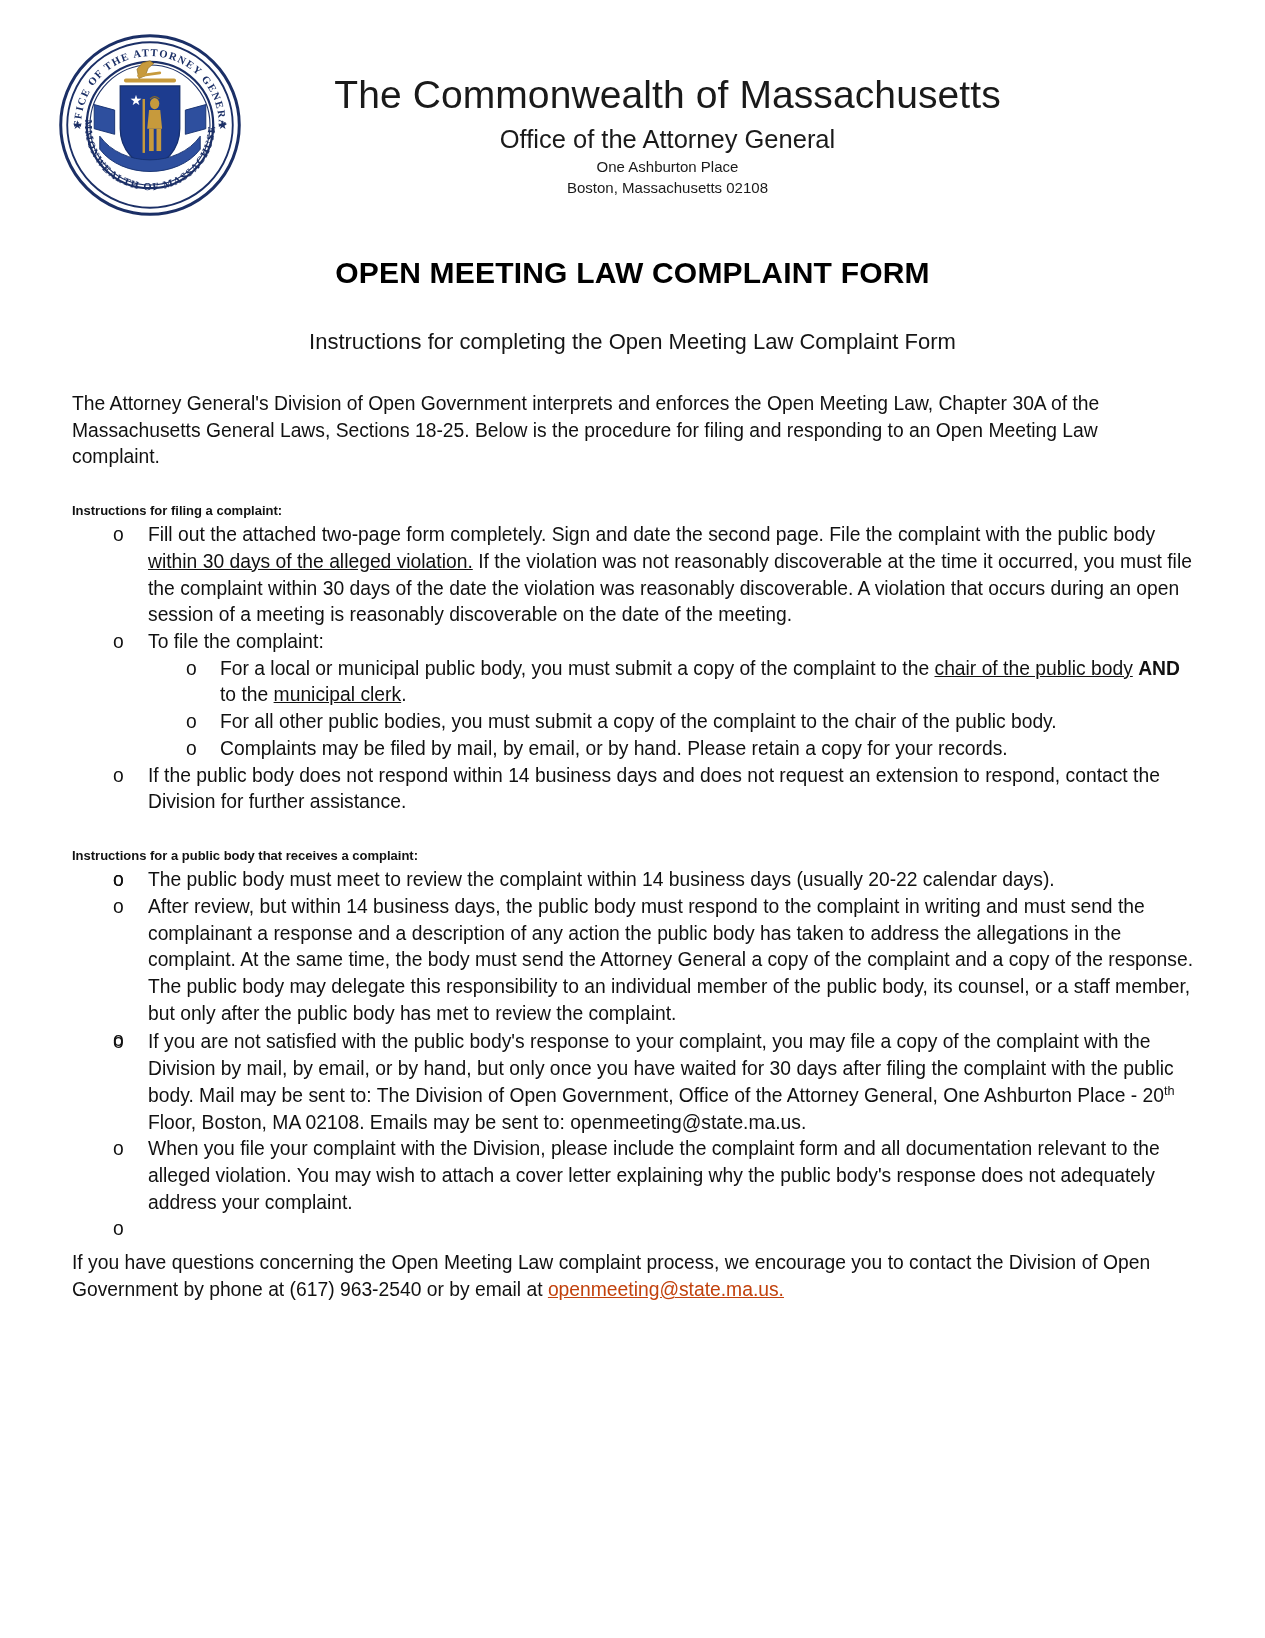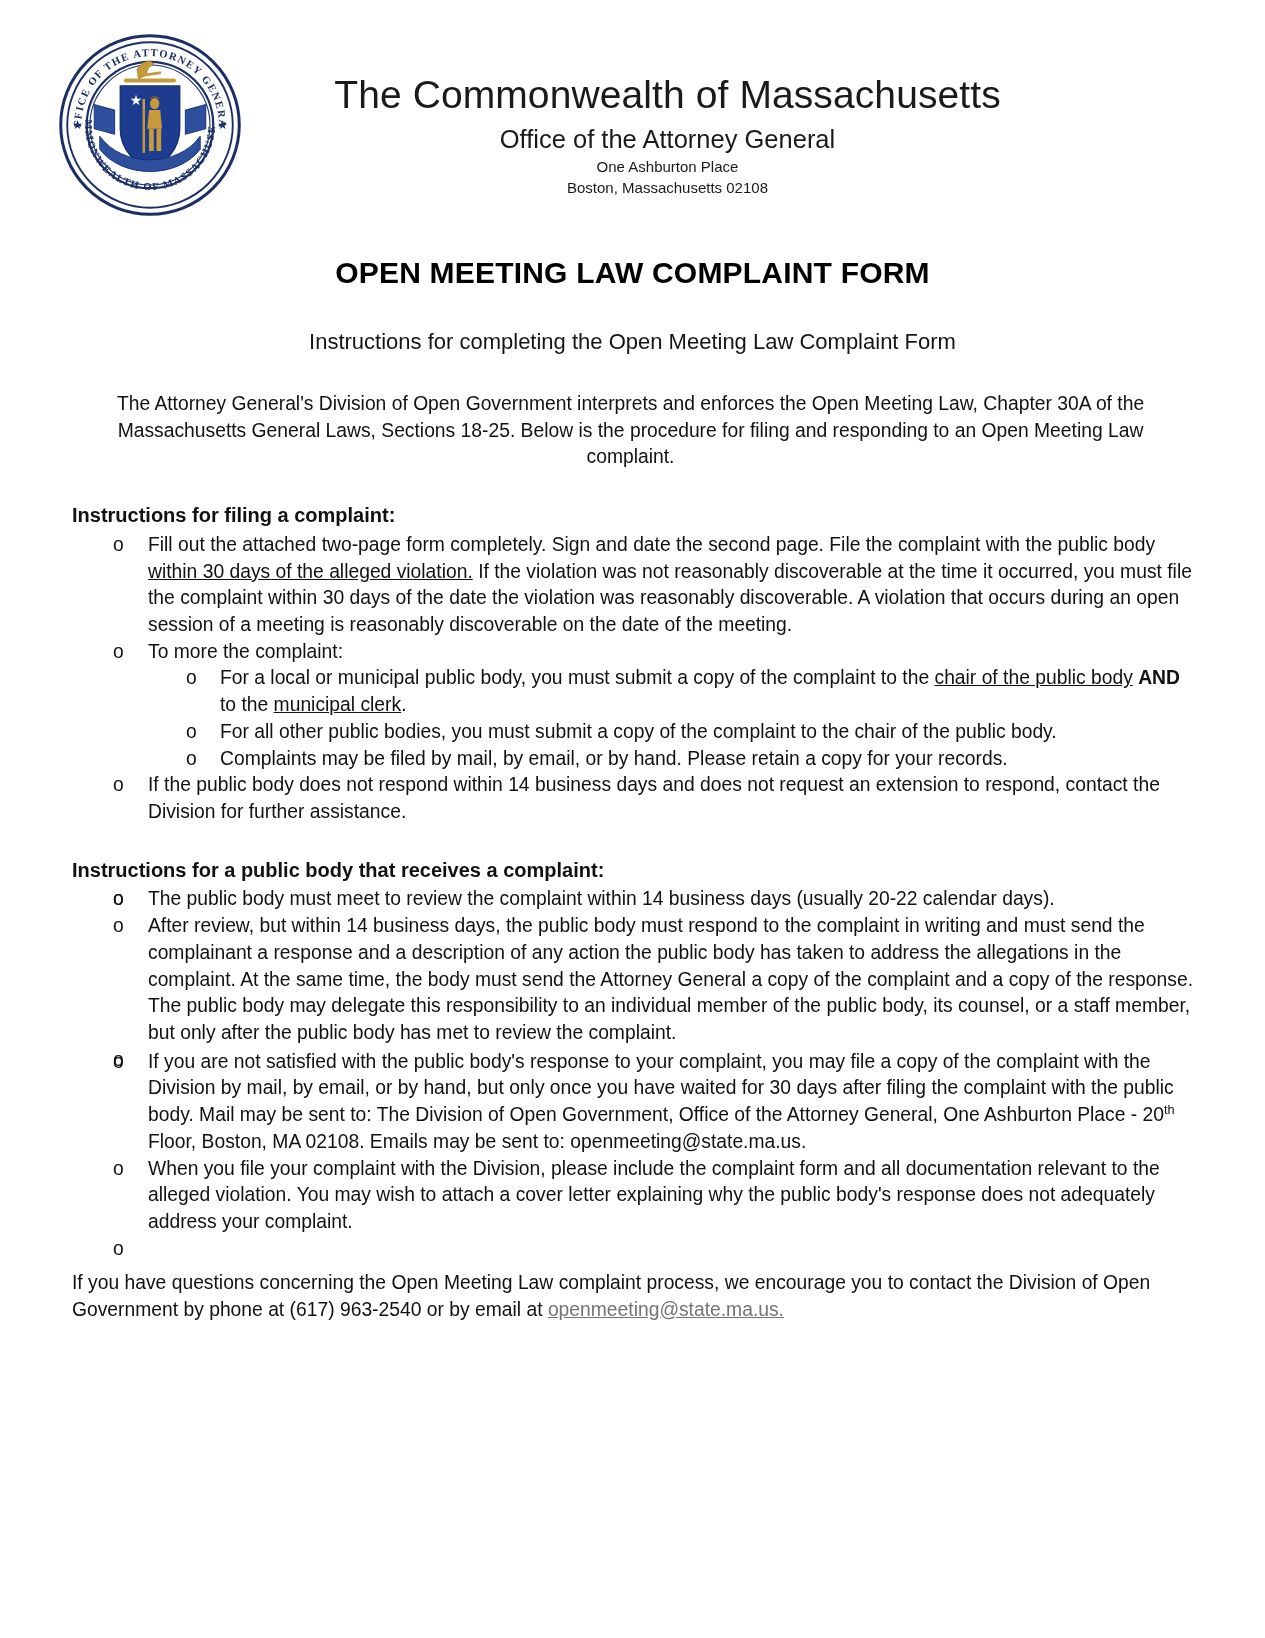--- a/index.html
+++ b/index.html
@@ -82,24 +82,24 @@
 
   
   .content {
     padding: 0 72px 0 72px;
     font-size: 19.3px;
     line-height: 1.385;
     color: #111111;
   }
   p.intro {
     margin: 36px 4px 0 0;
-    text-align: center;
+    text-align: left;
   }
   h2.section-head {
-    font-size: 20px;
+    font-size: 13px;
     font-weight: bold;
     margin: 31px 0 0 0;
     line-height: 1.385;
   }
   h2.section-head .nb { font-weight: normal; }
 
   ul.lvl1 {
     list-style: none;
     margin: 2px 0 0 0;
     padding: 0;
@@ -137,21 +137,21 @@
   }
 
   .u { text-decoration: underline; }
   .b { font-weight: bold; }
   sup { font-size: 0.66em; vertical-align: super; line-height: 0; }
 
   p.closing {
     margin: 34px 0 0 0;
   }
   a.maillink {
-    color: #737373;
+    color: #c2410c;
     text-decoration: underline;
   }
 </style>
 </head>
 <body>
 
 <div class="page">
 
   <div class="letterhead">
 
@@ -213,21 +213,21 @@
 
   <div class="doc-title">OPEN MEETING LAW COMPLAINT FORM</div>
   <div class="doc-subtitle">Instructions for completing the Open Meeting Law Complaint Form</div>
 
   <div class="content">
     <p class="intro">The Attorney General's Division of Open Government interprets and enforces the Open Meeting Law, Chapter 30A of the Massachusetts General Laws, Sections 18-25. Below is the procedure for filing and responding to an Open Meeting Law complaint.</p>
     <div id="sections-root">
         <h2 class="section-head">Instructions for filing a complaint:</h2>
         <ul class="lvl1">
           <li><span class="mk">o</span><span>Fill out the attached two-page form completely. Sign and date the second page. File the complaint with the public body <span class="u">within 30 days of the alleged violation.</span> If the violation was not reasonably discoverable at the time it occurred, you must file the complaint within 30 days of the date the violation was reasonably discoverable. A violation that occurs during an open session of a meeting is reasonably discoverable on the date of the meeting.</span></li>
-          <li><span class="mk">o</span><span>To more the complaint:</span><ul class="lvl2">
+          <li><span class="mk">o</span><span>To file the complaint:</span><ul class="lvl2">
               <li><span class="mk">o</span><span>For a local or municipal public body, you must submit a copy of the complaint to the <span class="u">chair of the public body</span> <span class="b">AND</span> to the <span class="u">municipal clerk</span>.</span></li>
               <li><span class="mk">o</span><span>For all other public bodies, you must submit a copy of the complaint to the chair of the public body.</span></li>
               <li><span class="mk">o</span><span>Complaints may be filed by mail, by email, or by hand. Please retain a copy for your records.</span></li>
             </ul></li>
           <li><span class="mk">o</span><span>If the public body does not respond within 14 business days and does not request an extension to respond, contact the Division for further assistance.</span></li>
         </ul>
         <h2 class="section-head">Instructions for a public body that receives a complaint:</h2>
         <ul class="lvl1">
           <li><span class="mk">o</span></li>
           <li><span class="mk">o</span><span>The public body must meet to review the complaint within 14 business days (usually 20-22 calendar days).</span></li>

